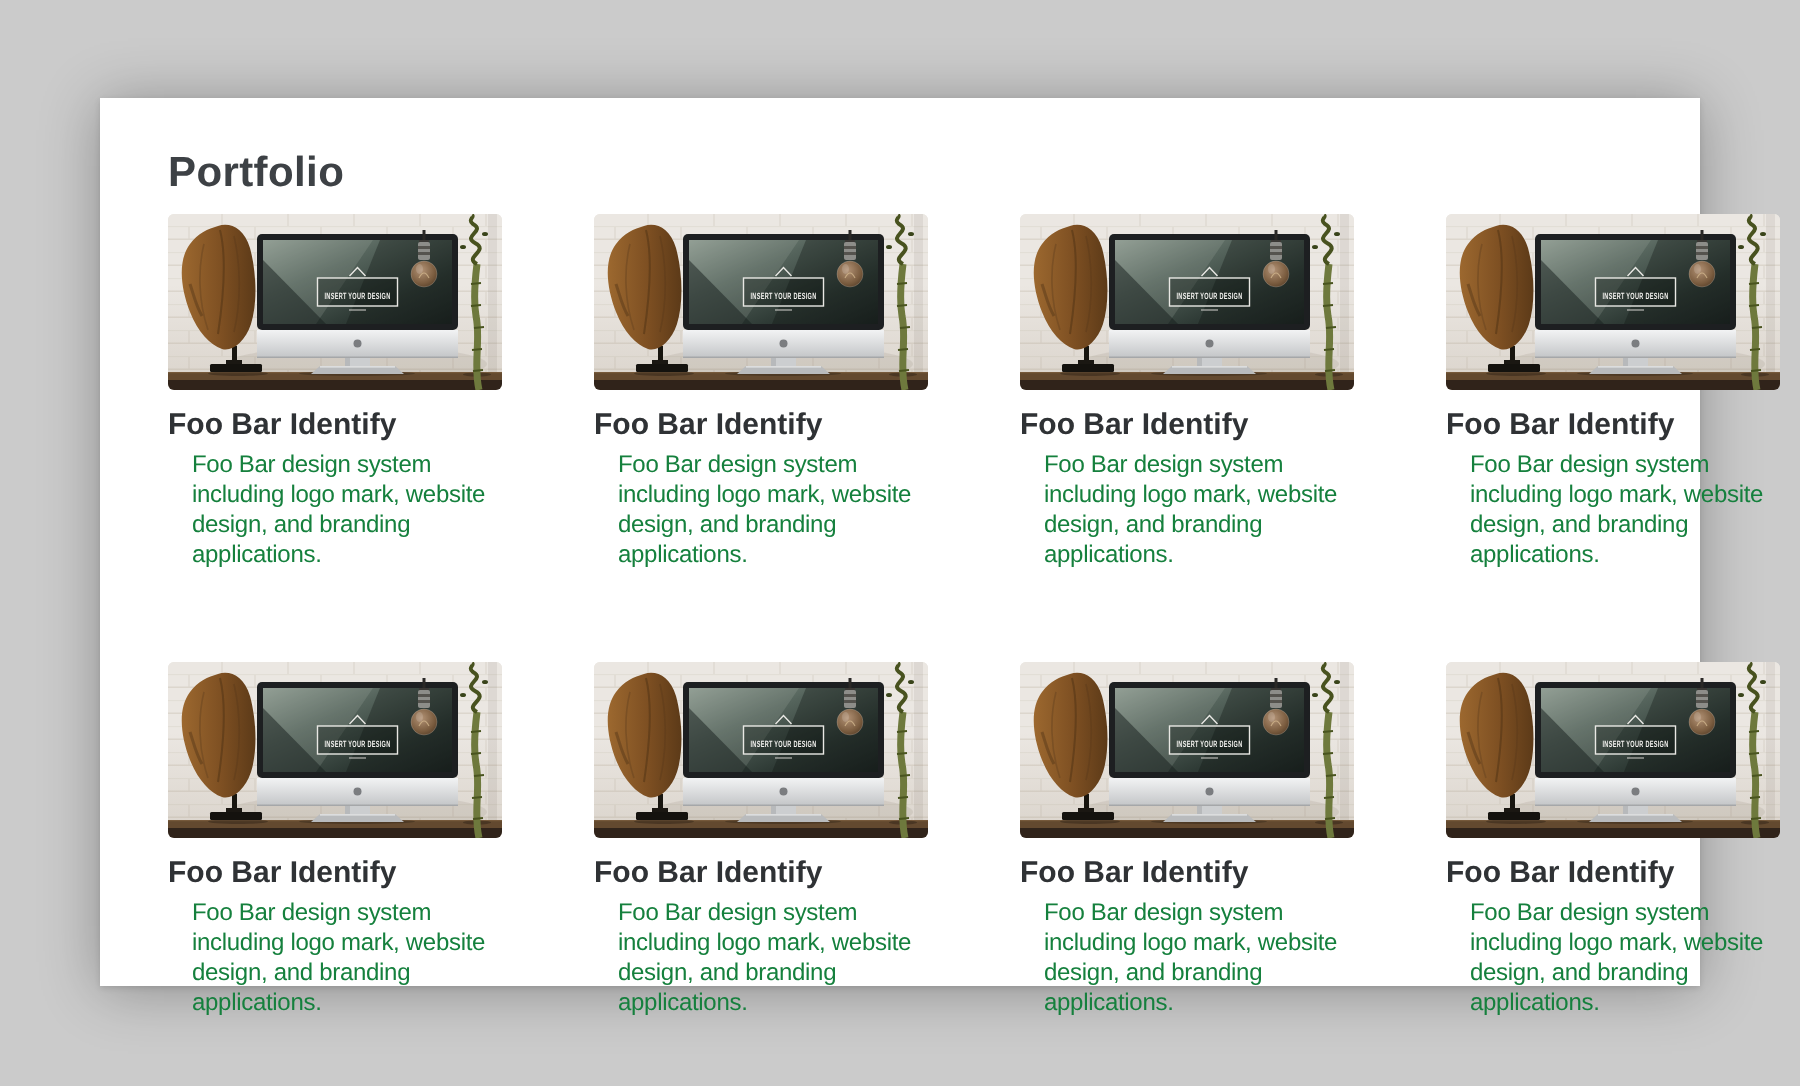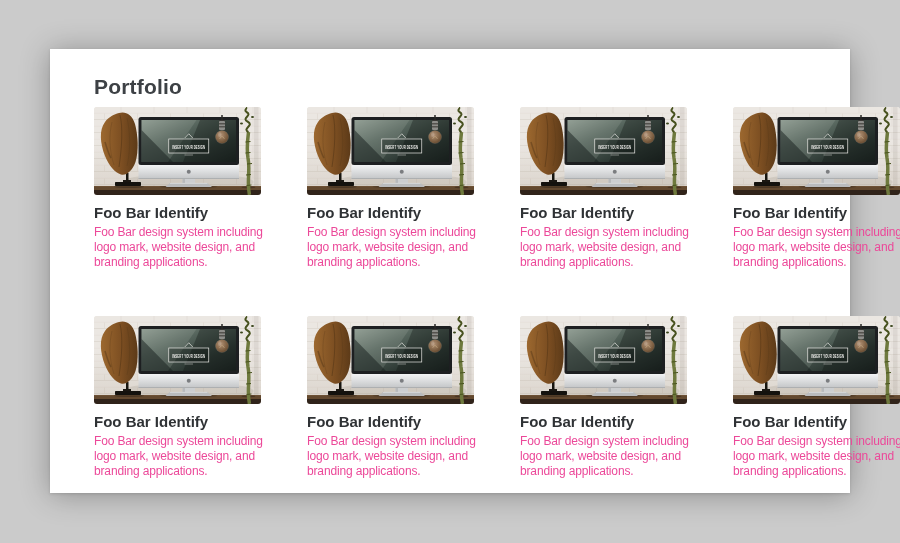--- a/index.html
+++ b/index.html
@@ -4,37 +4,37 @@
 <style>
   html,body{margin:0;padding:0}
   body{
     width:900px;height:543px;overflow:hidden;position:relative;
     background:#cbcbcb;
     font-family:"Liberation Sans","DejaVu Sans",sans-serif;
   }
   .panel{
     position:absolute;left:50px;top:49px;width:800px;height:444px;
     background:#ffffff;box-sizing:border-box;
-    padding:25px 38px 0 44px;
+    padding:25px 38px 0 34px;
     box-shadow:0 2px 28px rgba(0,0,0,.30),0 1px 3px rgba(0,0,0,.12);
   }
   .panel h1{
     margin:0;font-size:21px;line-height:26px;font-weight:700;
     color:#3d4145;letter-spacing:.2px;
   }
   .grid{
     margin-top:7px;display:grid;
     grid-template-columns:repeat(4,167px);
     column-gap:17px;row-gap:32px;gap:46px;
   }
   figure.item{margin:0}
   .thumb{width:167px;height:88px;border-radius:3px;overflow:hidden;display:block;background:#ebe7e2}
   .thumb svg{display:block;width:100%;height:100%}
   .item h3{margin:9px 0 0;font-size:15px;line-height:18px;font-weight:700;color:#2f3235}
-  .item p{margin:3px -8px 0 0;font-size:12px;line-height:15px;color:#ec4899;letter-spacing:-.15px}
+  .item p{margin:3px -8px 0 12px;font-size:12px;line-height:15px;color:#15803d;letter-spacing:-.15px}
   .defs-svg{position:absolute;width:0;height:0;overflow:hidden}
   .art-text{font-family:"Liberation Sans","DejaVu Sans",sans-serif;font-weight:bold}
 </style>
 </head>
 <body>
 
 <svg class="defs-svg" xmlns="http://www.w3.org/2000/svg" aria-hidden="true">
   <defs>
     <linearGradient id="g-screen" x1="0" y1="0" x2="1" y2="1">
       <stop offset="0" stop-color="#8d9a90"></stop>

